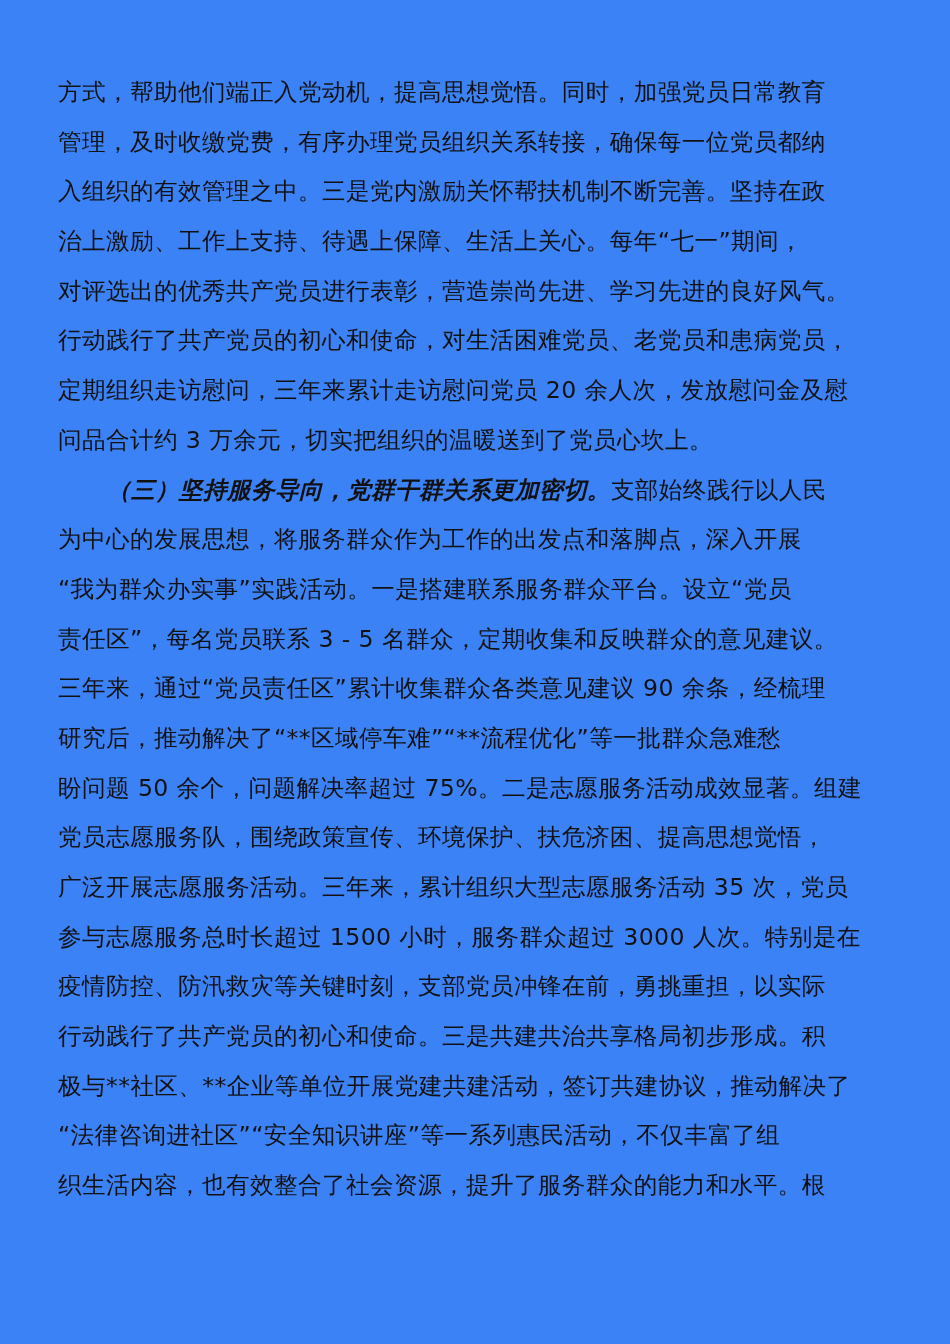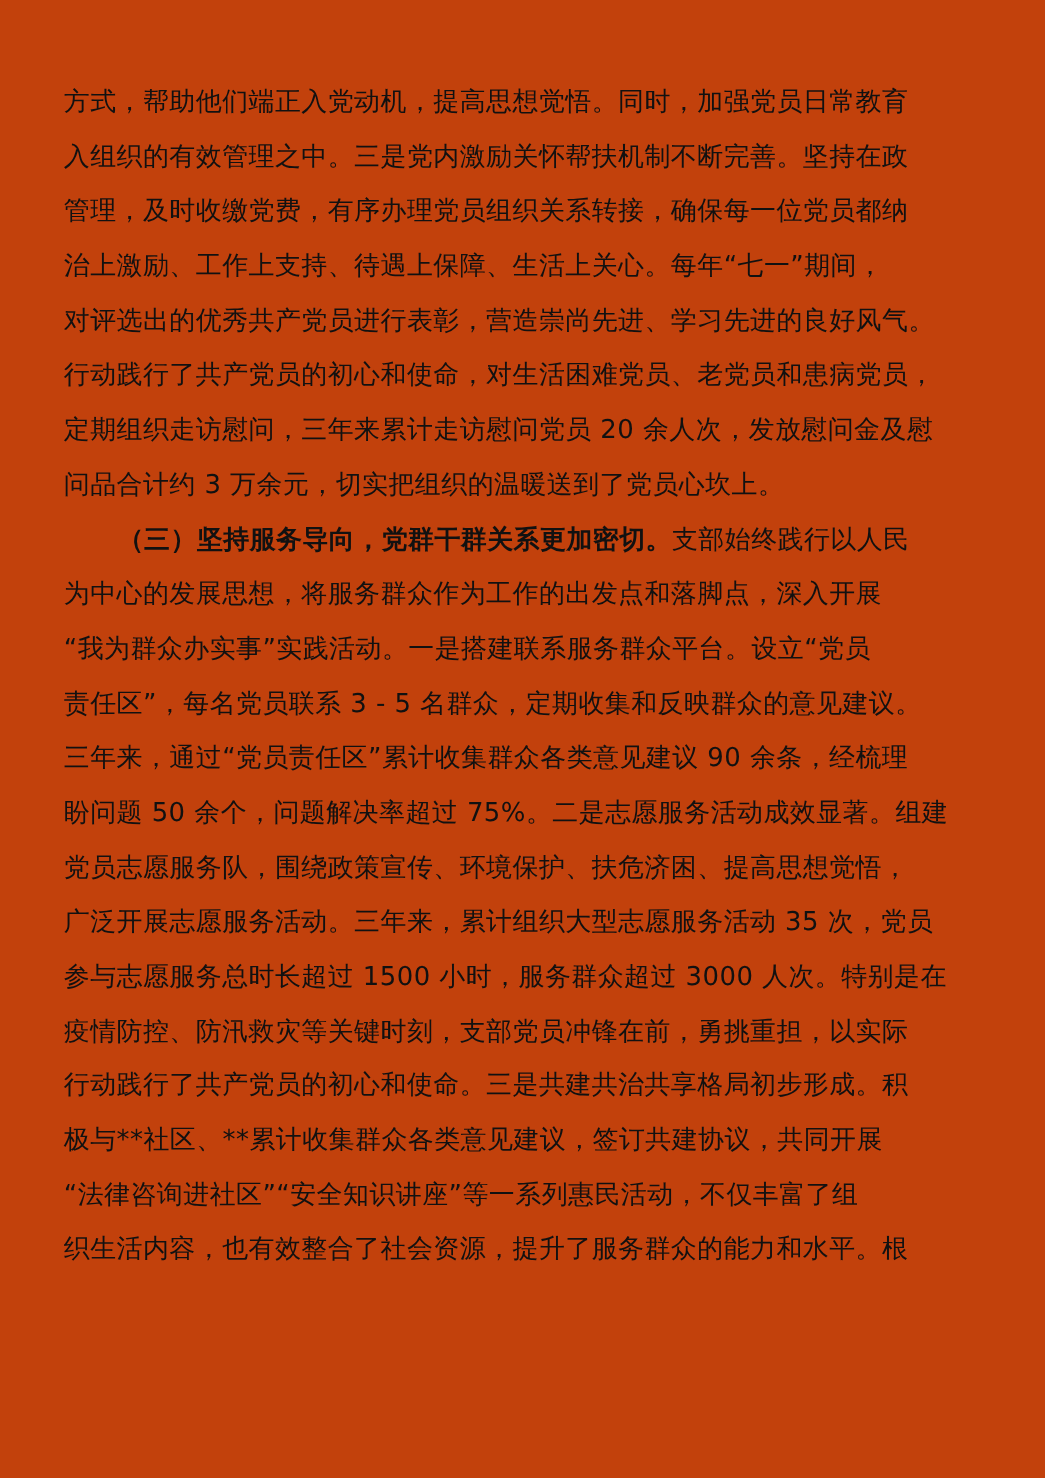--- a/index.html
+++ b/index.html
@@ -1,54 +1,55 @@
 <!DOCTYPE html>
 <html><head>
 <meta charset="utf-8">
 <style>
   html, body { margin: 0; padding: 0; background: #ffffff; }
   body { width: 950px; height: 1344px; position: relative; overflow: hidden; }
   .page {
     position: absolute; left: 0; top: 0; width: 950px; height: 1344px;
-    background: #c2410c;
+    background: #3b82f6;
   }
   .body-text {
     position: absolute; left: 58px; top: 68px; width: 830px;
     font-family: "DejaVu Sans", "Liberation Sans", sans-serif;
     font-size: 23.6px; color: #111111;
   }
   .line {
     height: 49.7px; line-height: 49.7px;
     white-space: nowrap; letter-spacing: 0.4px;
   }
   .indent { padding-left: 49px; }
-  .bold { font-weight: bold; }
+  .bold { font-weight: bold; font-style: italic; }
 </style>
 </head>
 <body>
 
 <div class="page">
   <div class="body-text">
     <div class="line">方式，帮助他们端正入党动机，提高思想觉悟。同时，加强党员日常教育</div>
+    <div class="line">管理，及时收缴党费，有序办理党员组织关系转接，确保每一位党员都纳</div>
     <div class="line">入组织的有效管理之中。三是党内激励关怀帮扶机制不断完善。坚持在政</div>
-    <div class="line">管理，及时收缴党费，有序办理党员组织关系转接，确保每一位党员都纳</div>
     <div class="line">治上激励、工作上支持、待遇上保障、生活上关心。每年“七一”期间，</div>
     <div class="line">对评选出的优秀共产党员进行表彰，营造崇尚先进、学习先进的良好风气。</div>
     <div class="line">行动践行了共产党员的初心和使命，对生活困难党员、老党员和患病党员，</div>
     <div class="line">定期组织走访慰问，三年来累计走访慰问党员 20 余人次，发放慰问金及慰</div>
     <div class="line">问品合计约 3 万余元，切实把组织的温暖送到了党员心坎上。</div>
 
     <div class="line indent"><span class="bold">（三）坚持服务导向，党群干群关系更加密切。</span><span>支部始终践行以人民</span></div>
     <div class="line">为中心的发展思想，将服务群众作为工作的出发点和落脚点，深入开展</div>
     <div class="line">“我为群众办实事”实践活动。一是搭建联系服务群众平台。设立“党员</div>
     <div class="line">责任区”，每名党员联系 3 - 5 名群众，定期收集和反映群众的意见建议。</div>
     <div class="line">三年来，通过“党员责任区”累计收集群众各类意见建议 90 余条，经梳理</div>
+    <div class="line">研究后，推动解决了“**区域停车难”“**流程优化”等一批群众急难愁</div>
     <div class="line">盼问题 50 余个，问题解决率超过 75%。二是志愿服务活动成效显著。组建</div>
     <div class="line">党员志愿服务队，围绕政策宣传、环境保护、扶危济困、提高思想觉悟，</div>
     <div class="line">广泛开展志愿服务活动。三年来，累计组织大型志愿服务活动 35 次，党员</div>
     <div class="line">参与志愿服务总时长超过 1500 小时，服务群众超过 3000 人次。特别是在</div>
     <div class="line">疫情防控、防汛救灾等关键时刻，支部党员冲锋在前，勇挑重担，以实际</div>
     <div class="line">行动践行了共产党员的初心和使命。三是共建共治共享格局初步形成。积</div>
-    <div class="line">极与**社区、**累计收集群众各类意见建议，签订共建协议，共同开展</div>
+    <div class="line">极与**社区、**企业等单位开展党建共建活动，签订共建协议，推动解决了</div>
     <div class="line">“法律咨询进社区”“安全知识讲座”等一系列惠民活动，不仅丰富了组</div>
     <div class="line">织生活内容，也有效整合了社会资源，提升了服务群众的能力和水平。根</div>
   </div>
 </div>
 
 </body></html>

